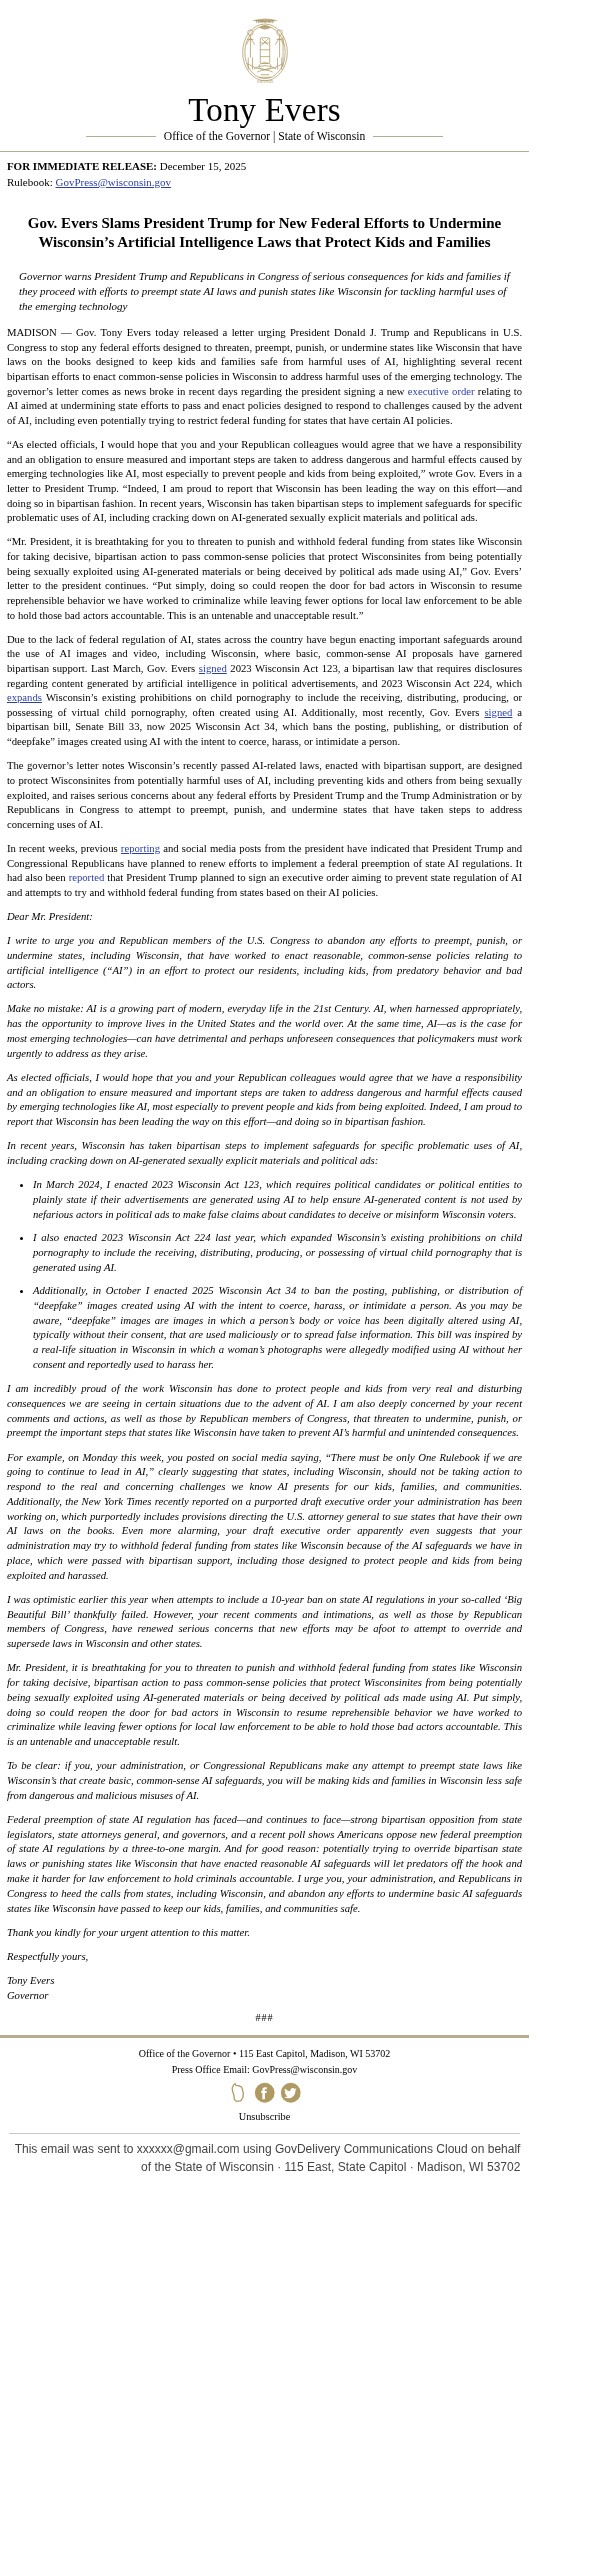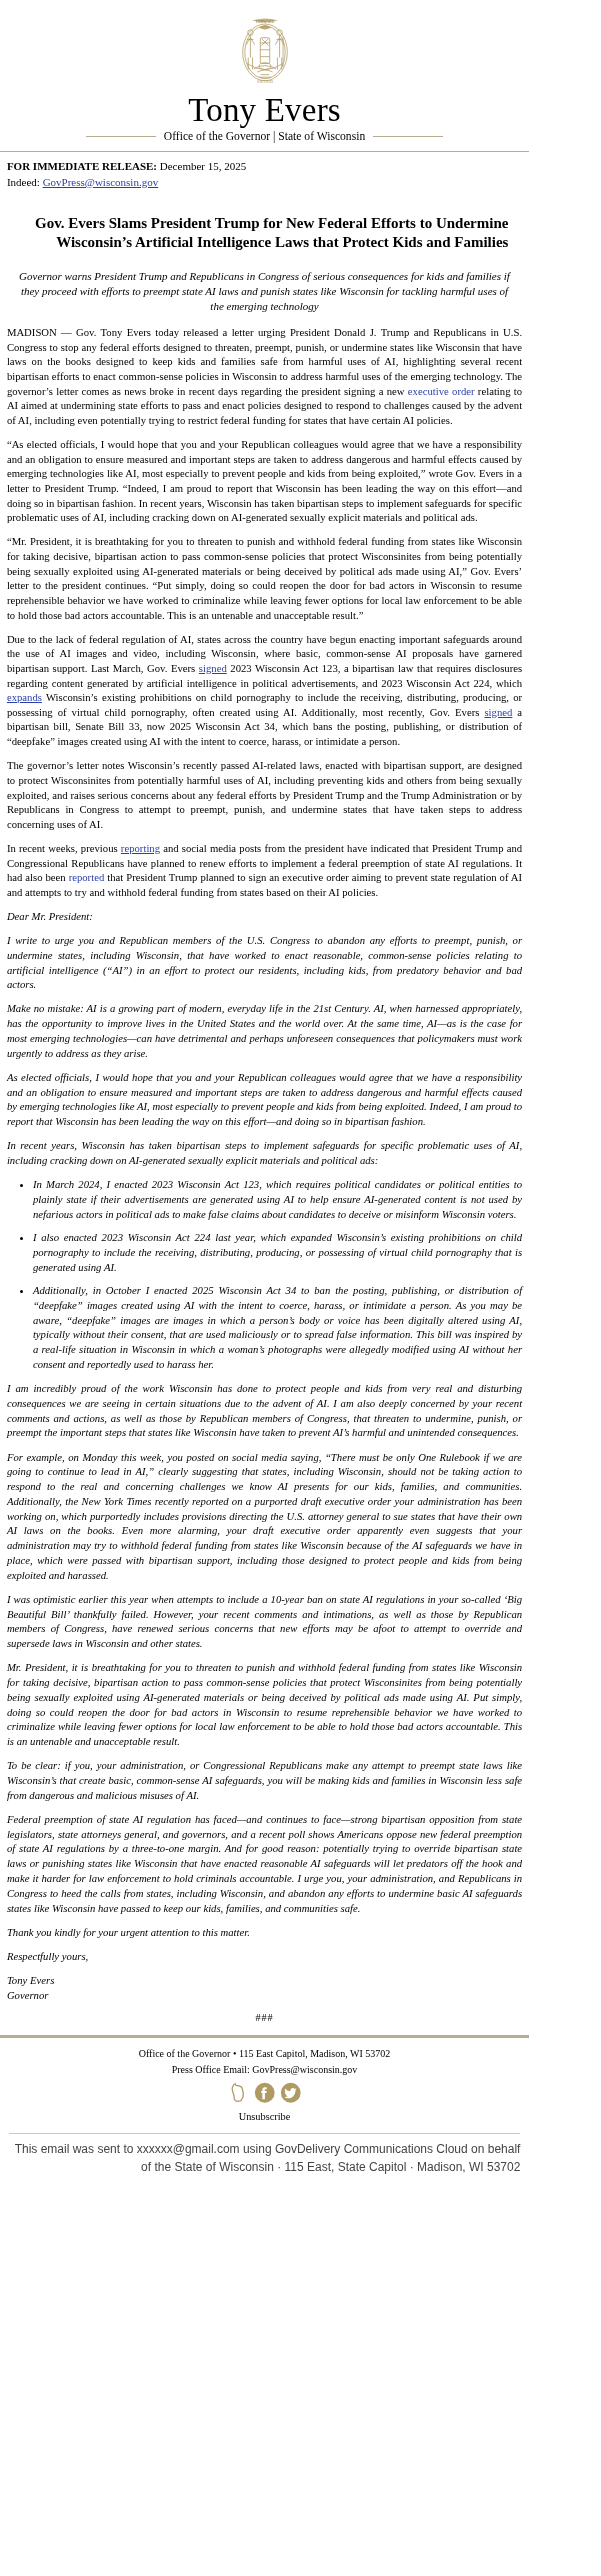--- a/index.html
+++ b/index.html
@@ -32,28 +32,27 @@
   .top-divider { height: 1.7px; background: #b6ad8f; margin: 7.7px 0 0 0; }
 
   
   .meta { padding: 6.9px 6.9px 0 6.9px; font-size: 11px; line-height: 1.42; }
   .meta .lbl { font-weight: bold; }
   a.link { color: #2b3fa8; text-decoration: underline; }
   a.link-nodec { color: #2b3fa8; text-decoration: none; }
 
   
   .headline {
-    text-align: right;
+    text-align: center;
     font-weight: bold;
     font-size: 15px;
     line-height: 1.25;
     padding: 13.7px 20.6px 0 20.6px;
   }
   .deck {
-    text-align: center;
     font-style: italic;
     font-size: 11px;
     line-height: 1.35;
     padding: 7.7px 19px 0 19px;
   }
 
   
   .body { padding: 11px 6.9px 0 6.9px; }
   .body p {
     margin: 0 0 9.4px 0;
@@ -133,21 +132,21 @@
     </div>
     <div class="top-divider"></div>
   </div>
 
   <div class="meta">
     <div>
       <span class="lbl">FOR IMMEDIATE RELEASE:</span>
       <span>December 15, 2025</span>
     </div>
     <div>
-      <span>Indeed:</span>
+      <span>Rulebook:</span>
       <a class="link" href="#">GovPress@wisconsin.gov</a>
     </div>
   </div>
 
   <h1 class="headline">Gov. Evers Slams President Trump for New Federal Efforts to Undermine Wisconsin’s Artificial Intelligence Laws that Protect Kids and Families</h1>
   <div class="deck">Governor warns President Trump and Republicans in Congress of serious consequences for kids and families if they proceed with efforts to preempt state AI laws and punish states like Wisconsin for tackling harmful uses of the emerging technology</div>
 
   <div class="body">
 
     <p><span>MADISON — Gov. Tony Evers today released a letter urging President Donald J. Trump and Republicans in U.S. Congress to stop any federal efforts designed to threaten, preempt, punish, or undermine states like Wisconsin that have laws on the books designed to keep kids and families safe from harmful uses of AI, highlighting several recent bipartisan efforts to enact common-sense policies in Wisconsin to address harmful uses of the emerging technology. The governor’s letter comes as news broke in recent days regarding the president signing a new </span><a class="link-nodec" href="#">executive order</a><span> relating to AI aimed at undermining state efforts to pass and enact policies designed to respond to challenges caused by the advent of AI, including even potentially trying to restrict federal funding for states that have certain AI policies.</span></p>

